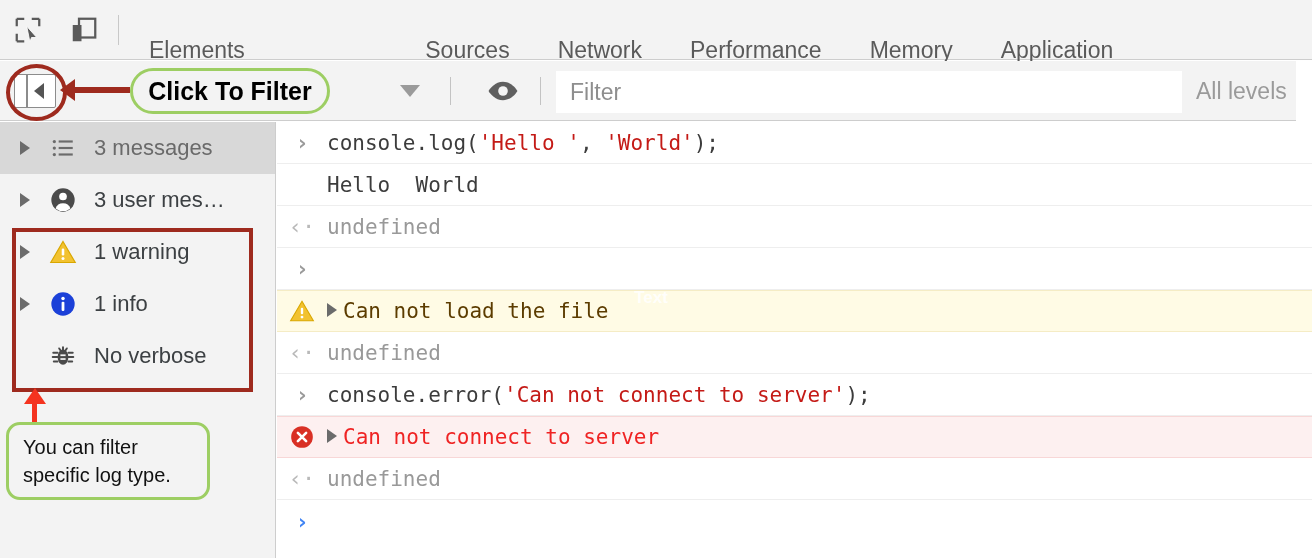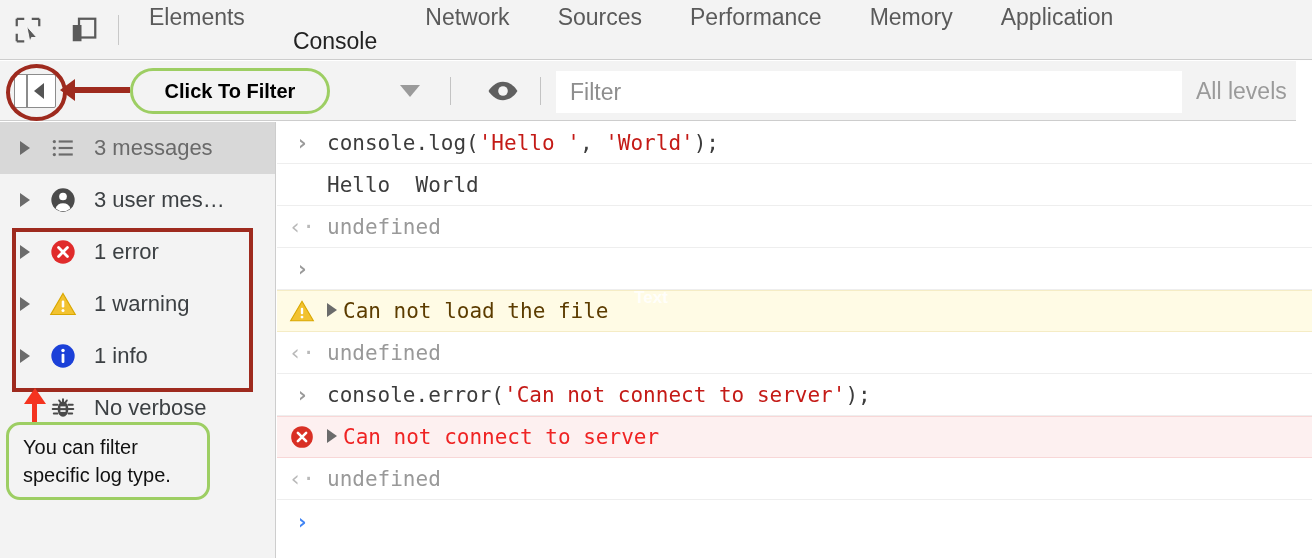--- a/index.html
+++ b/index.html
@@ -18,21 +18,21 @@
     border-bottom:1px solid #cdcdcd;
     display:flex;align-items:center;
     box-sizing:border-box;
   }
   .tbtn{
     width:56px;height:60px;display:flex;align-items:center;justify-content:center;
   }
   .tb-sep{width:1px;height:30px;background:#c8c8c8;margin:0 6px;}
   .tabs{display:flex;align-items:stretch;height:60px;}
   .tab{
-    height:60px;display:flex;align-items:flex-start;
+    height:60px;display:flex;align-items:flex-end;
     padding:4px 24px;font-size:23px;color:#5a5a5a;
     position:relative;white-space:nowrap;
   }
   .tab.active{color:#222;margin-top:24px;}
   .tab.active:after{
     content:"";position:absolute;left:0;right:0;bottom:0;height:3px;background:#4285f4;
   }
 
   
   .toolbar{
@@ -124,21 +124,21 @@
   
   .ann{position:absolute;pointer-events:none;}
   .ov-toggle{
     left:6px;top:64px;width:61px;height:57px;
     border:4px solid #9e2a1e;border-radius:50%;box-sizing:border-box;
   }
   .ov-pill{
     left:130px;top:68px;width:200px;height:46px;
     border:3.5px solid #9dce63;border-radius:24px;box-sizing:border-box;
     background:#f3f3f3;display:flex;align-items:center;justify-content:center;
-    font-size:20px;font-weight:bold;color:#000;pointer-events:none;
+    font-size:25px;font-weight:bold;color:#000;pointer-events:none;
   }
   .arrow-top{left:66px;top:87px;width:64px;height:6px;background:#9e2a1e;}
   .arrow-top-head{
     left:60px;top:79px;width:0;height:0;
     border-top:11px solid transparent;border-bottom:11px solid transparent;
     border-right:15px solid #9e2a1e;
   }
   .ov-box{
     left:12px;top:228px;width:241px;height:164px;
     border:4px solid #9e2a1e;box-sizing:border-box;
@@ -176,24 +176,24 @@
     </div>
     <div class="tb-sep"></div>
     <div class="tabs">
       <div class="tab">
           <span>Elements</span>
         </div>
       <div class="tab active">
           <span>Console</span>
         </div>
       <div class="tab">
+          <span>Sources</span>
+        </div>
+      <div class="tab">
           <span>Network</span>
-        </div>
-      <div class="tab">
-          <span>Sources</span>
         </div>
       <div class="tab">
           <span>Performance</span>
         </div>
       <div class="tab">
           <span>Memory</span>
         </div>
       <div class="tab">
           <span>Application</span>
         </div>
@@ -249,30 +249,20 @@
       <div class="ico">
         <svg width="28" height="28" viewBox="0 0 24 24">
           <circle cx="12" cy="12" r="10" fill="#4a4a4a"></circle>
           <circle cx="12" cy="9" r="3.3" fill="#fff"></circle>
           <path d="M5.6 19.2a6.8 6.8 0 0 1 12.8 0A10 10 0 0 1 5.6 19.2z" fill="#fff"></path>
         </svg>
       </div>
       <div class="lbl">3 user mes…</div>
     </div>
 
-    <div class="srow">
-      <div class="arr"></div>
-      <div class="ico">
-        <svg width="28" height="28" viewBox="0 0 24 24">
-          <circle cx="12" cy="12" r="10" fill="#e02b2b"></circle>
-          <path d="M8.2 8.2l7.6 7.6M15.8 8.2l-7.6 7.6" stroke="#fff" stroke-width="2.4" stroke-linecap="round"></path>
-        </svg>
-      </div>
-      <div class="lbl">1 error</div>
-    </div>
 
     <div class="srow">
       <div class="arr"></div>
       <div class="ico">
         <svg width="28" height="28" viewBox="0 0 24 24">
           <path d="M12 3L22.5 21H1.5z" fill="#f2c230" stroke="#d9a700" stroke-width="1"></path>
           <rect x="10.9" y="9" width="2.2" height="6" rx="1" fill="#fff"></rect>
           <circle cx="12" cy="17.6" r="1.3" fill="#fff"></circle>
         </svg>
       </div>

